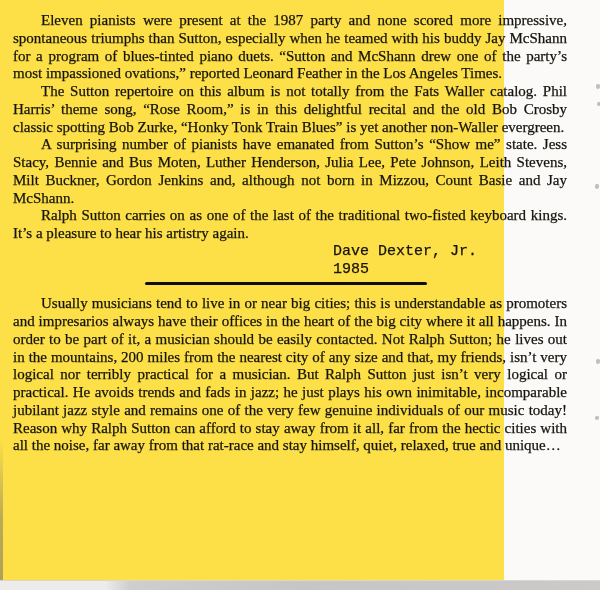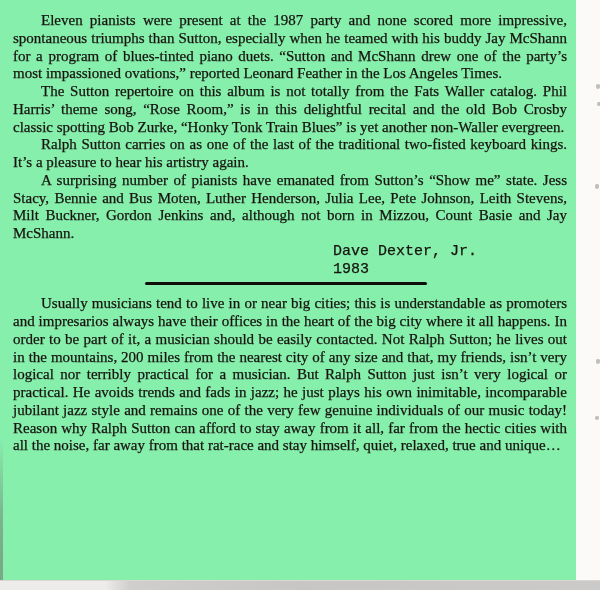--- a/index.html
+++ b/index.html
@@ -5,23 +5,23 @@
   html, body {
     margin: 0;
     padding: 0;
     width: 600px;
     height: 590px;
     background: #fbfaf8;
     overflow: hidden;
   }
   .page {
     position: relative;
-    width: 576px;
+    width: 504px;
     height: 590px;
-    background: #86efac;
+    background: #fde047;
     font-family: "Liberation Serif", serif;
     color: #17140f;
   }
   .text-col {
     position: absolute;
     left: 13px;
     top: 12px;
     width: 554px;
     font-size: 15px;
     line-height: 17.75px;
@@ -85,26 +85,26 @@
   .speck.s5 { left: 595px; top: 416px; height: 4px; }
 </style>
 </head>
 <body>
 
 <div class="page">
 
   <div class="text-col">
     <p>Eleven pianists were present at the 1987 party and none scored more impressive, spontaneous triumphs than Sutton, especially when he teamed with his buddy Jay McShann for a program of blues-tinted piano duets. “Sutton and McShann drew one of the party’s most impassioned ovations,” reported Leonard Feather in the Los Angeles Times.</p>
     <p>The Sutton repertoire on this album is not totally from the Fats Waller catalog. Phil Harris’ theme song, “Rose Room,” is in this delightful recital and the old Bob Crosby classic spotting Bob Zurke, “Honky Tonk Train Blues” is yet another non-Waller evergreen.</p>
+    <p>A surprising number of pianists have emanated from Sutton’s “Show me” state. Jess Stacy, Bennie and Bus Moten, Luther Henderson, Julia Lee, Pete Johnson, Leith Stevens, Milt Buckner, Gordon Jenkins and, although not born in Mizzou, Count Basie and Jay McShann.</p>
     <p>Ralph Sutton carries on as one of the last of the traditional two-fisted keyboard kings. It’s a pleasure to hear his artistry again.</p>
-    <p>A surprising number of pianists have emanated from Sutton’s “Show me” state. Jess Stacy, Bennie and Bus Moten, Luther Henderson, Julia Lee, Pete Johnson, Leith Stevens, Milt Buckner, Gordon Jenkins and, although not born in Mizzou, Count Basie and Jay McShann.</p>
 
     <div class="byline">
       <div>Dave Dexter, Jr.</div>
-      <div>1983</div>
+      <div>1985</div>
     </div>
 
     <div class="divider"></div>
 
     <p>Usually musicians tend to live in or near big cities; this is understandable as promoters and impresarios always have their offices in the heart of the big city where it all happens. In order to be part of it, a musician should be easily contacted. Not Ralph Sutton; he lives out in the mountains, 200 miles from the nearest city of any size and that, my friends, isn’t very logical nor terribly practical for a musician. But Ralph Sutton just isn’t very logical or practical. He avoids trends and fads in jazz; he just plays his own inimitable, incomparable jubilant jazz style and remains one of the very few genuine individuals of our music today! Reason why Ralph Sutton can afford to stay away from it all, far from the hectic cities with all the noise, far away from that rat-race and stay himself, quiet, relaxed, true and unique…</p>
   </div>
 
   <div class="left-edge"></div>
   <div class="bottom-edge"></div>
   <div class="speck s1"></div>

